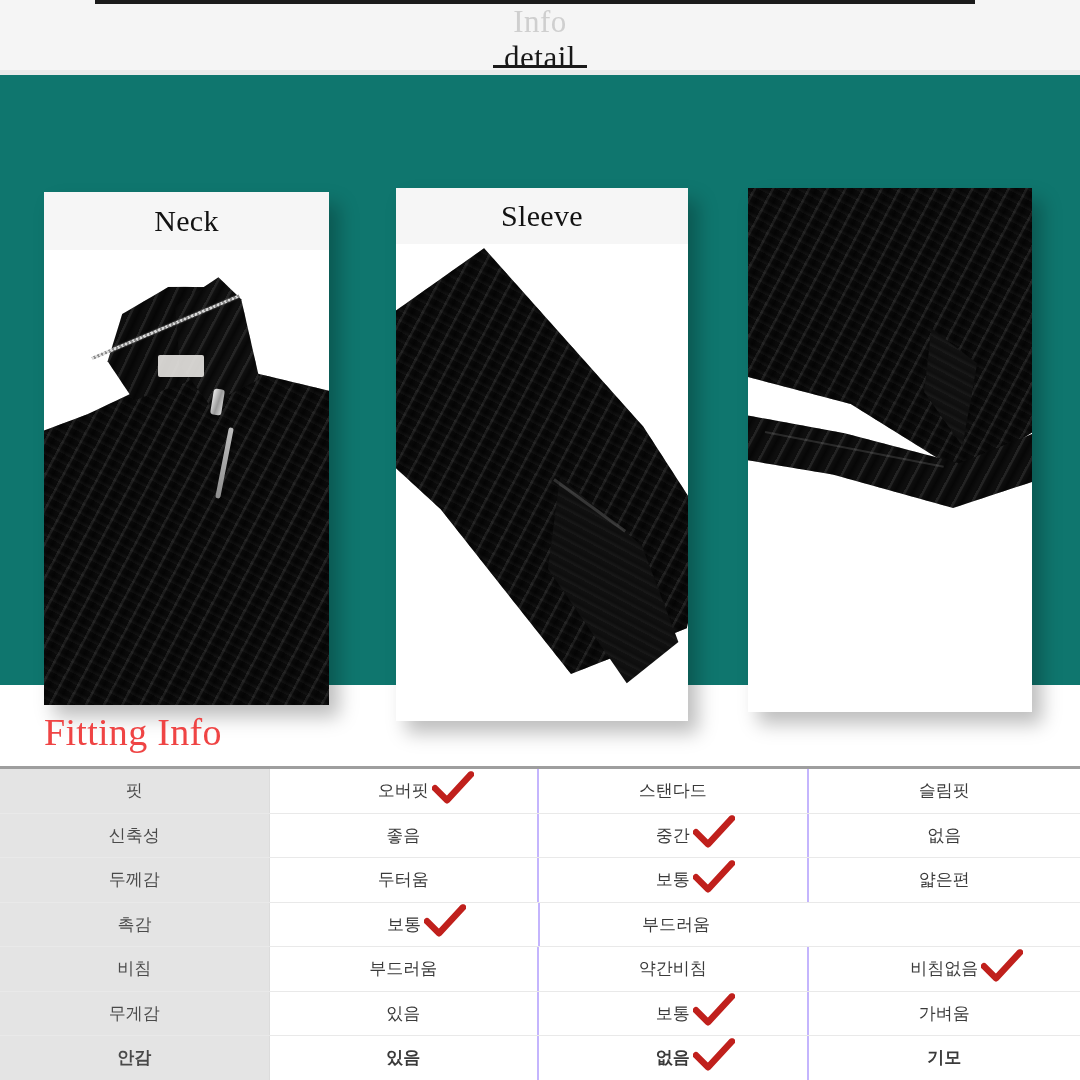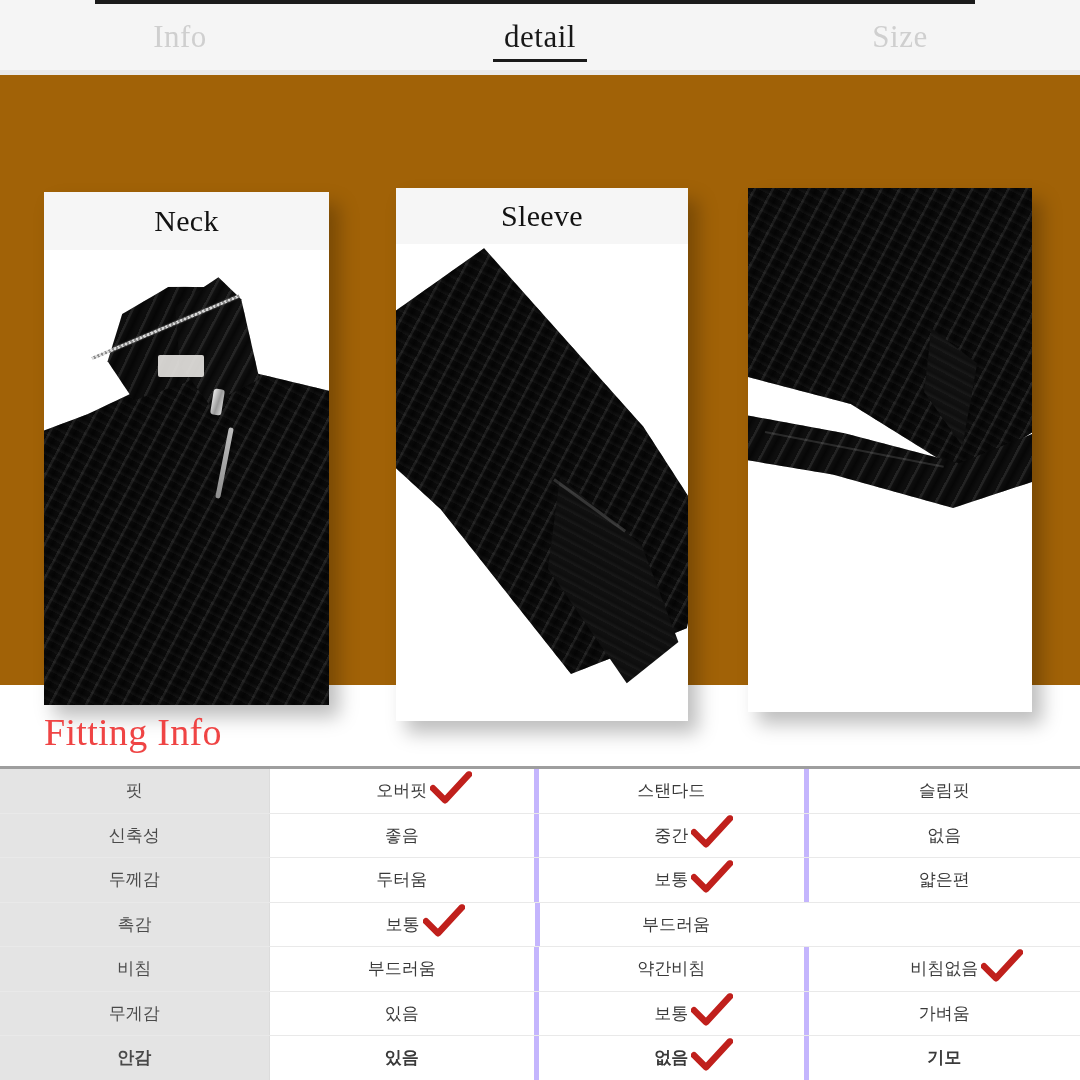--- a/index.html
+++ b/index.html
@@ -20,20 +20,21 @@
     position:absolute; left:95px; top:0px; width:880px; height:4px;
     background:#1b1b1b;
   }
   .tabbar-bottomrule{
     position:absolute; left:0; top:70px; width:1080px; height:5px;
     background:#eaeaea;
   }
   .tabs{
     position:absolute; left:0; top:4px; width:1080px; height:66px;
     display:flex;
+    flex-direction:column;
   }
   .tab{
     flex:1 1 0; position:relative;
     display:flex; align-items:center; justify-content:center;
     font-family:"Liberation Serif", serif;
     font-size:31px;
     letter-spacing:.5px;
     color:#cfcfcf;
     user-select:none;
   }
@@ -41,21 +42,21 @@
   .tab .underline{
     position:absolute; left:50%; transform:translateX(-50%);
     bottom:8px; width:94px; height:3px; background:#1b1b1b;
     display:none;
   }
   .tab.active .underline{ display:block; }
 
   
   .cards{
     position:absolute; left:0; top:75px; width:1080px; height:610px;
-    background:#a16207;
+    background:#0f766e;
     padding-left:38px;
   }
   .card{
     position:absolute;
     background:#ffffff;
     box-shadow: 10px 12px 18px rgba(0,0,0,.26);
     overflow:hidden;
   }
   .card.neck   { left:44px;  top:117px; width:285px; height:513px; }
   .card.sleeve { left:396px; top:113px; width:292px; height:533px; }
@@ -204,21 +205,21 @@
     position:relative;
     font-size:17px; color:#3a3a3a;
     font-family:"Liberation Sans", sans-serif;
   }
   .tcell.label{
     width:270px; background:#e4e4e4; color:#4a4a4a;
     border-right:1px solid #dcdcdc;
   }
   .tcell.opt{
     width:270px; background:#ffffff;
-    border-right:5px solid #c4b5fd;
+    border-right:2px solid #c4b5fd;
   }
   .tcell.opt:last-child{ width:272px; border-right:none; }
   .celltext{ position:relative; display:inline-block; }
 
   .check{
     position:absolute; left:100%; top:50%;
     transform:translateY(-58%);
     margin-left:3px;
     width:42px; height:34px; display:none;
   }

